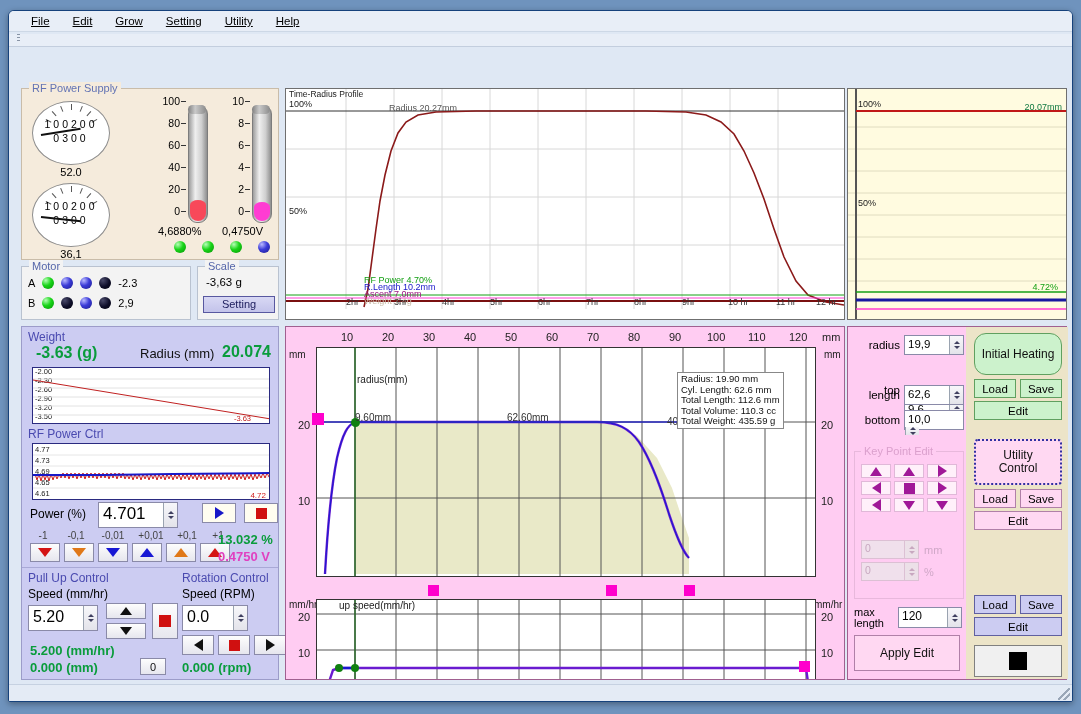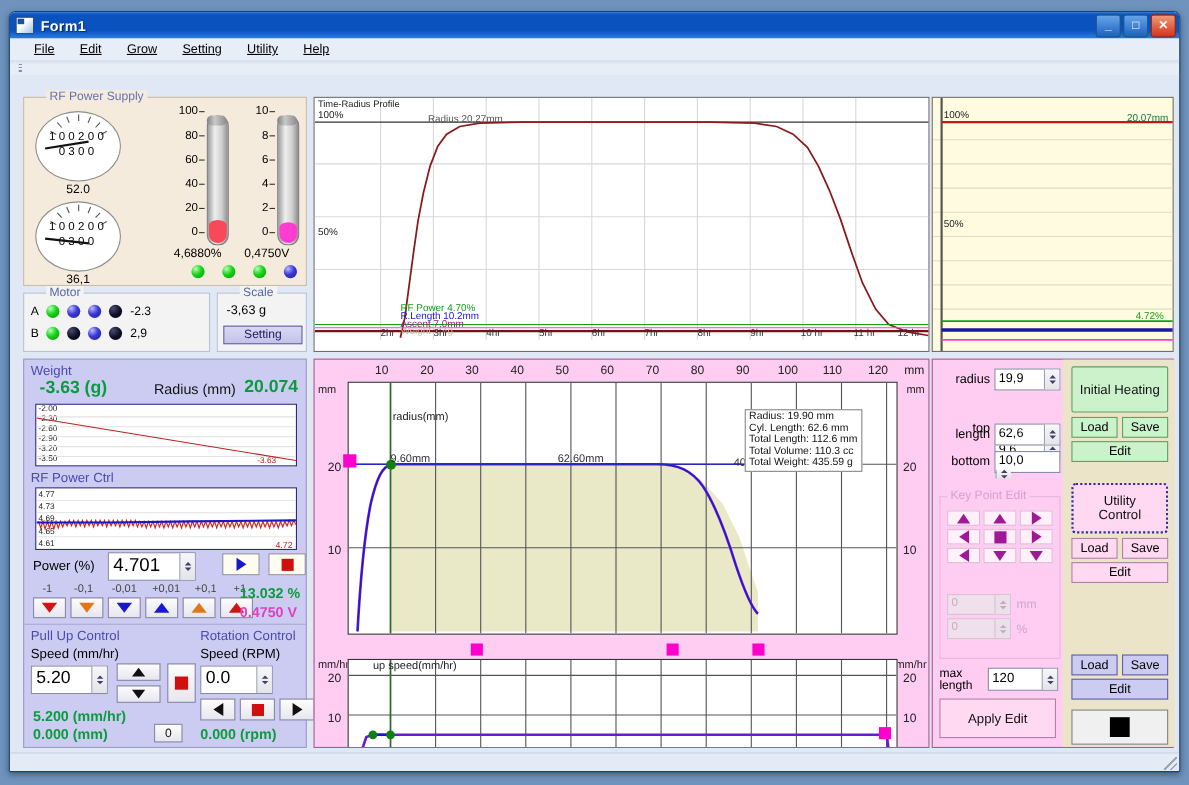--- a/index.html
+++ b/index.html
@@ -29,21 +29,21 @@
   .client{position:absolute;left:0;top:57px;right:0;bottom:16px;background:#dfe8f4;}
   .statusbar{position:absolute;left:0;right:0;bottom:0;height:16px;background:#e4ebf5;border-top:1px solid #c6d1e1;}
   .statusbar .grip{position:absolute;right:2px;bottom:1px;width:12px;height:12px;
     background:
       linear-gradient(135deg,transparent 45%,#9aa7b8 45% 55%,transparent 55%),
       linear-gradient(135deg,transparent 70%,#9aa7b8 70% 80%,transparent 80%);}
 
   
   .panel{position:absolute;box-sizing:border-box;}
   .gb{border:1px solid #b9c2d0;}
-  .gb-title{position:absolute;top:-7px;left:20px;padding:0 3px;font-size:11px;color:#5566aa;}
+  .gb-title{position:absolute;top:-7px;left:7px;padding:0 3px;font-size:11px;color:#5566aa;}
   .lbl{font-size:11px;color:#000;}
 
   
   #rfps{left:12px;top:20px;width:258px;height:172px;background:#f5ebdc;border:1px solid #c9bca9;}
   #rfps .gb-title{background:#f5ebdc;color:#6273b4;}
   .dial{width:76px;height:62px;border-radius:50%/50%;background:#fff;border:1px solid #8d8d8d;
         position:relative;overflow:hidden;}
   .dial .tk{position:absolute;width:1px;height:6px;background:#555;left:50%;top:2px;transform-origin:50% 29px;}
   .dial .needle{position:absolute;left:10%;top:52%;width:52%;height:2px;background:#111;transform-origin:0 50%;}
   .dial .d1{position:absolute;top:16px;width:100%;text-align:center;font-size:10.5px;letter-spacing:3px;}
@@ -101,29 +101,20 @@
           justify-content:center;text-align:center;font-size:12px;line-height:13px;color:#111;}
   .lsbtn{border:1px solid #8a8ab0;box-sizing:border-box;display:flex;align-items:center;justify-content:center;font-size:11.5px;}
   .kp{border:1px solid #e0b8d8;background:#fff0fa;box-sizing:border-box;display:flex;align-items:center;justify-content:center;}
 </style>
 </head>
 <body>
 
 <div id="app">
  <div class="win">
 
-  <div class="titlebar">
-    <div class="tl-icon"></div>
-    <div class="title-text">Form1</div>
-    <div class="wbtns">
-      <div class="wbtn">_</div>
-      <div class="wbtn">□</div>
-      <div class="wbtn close">✕</div>
-    </div>
-  </div>
 
   <div class="menubar">
     <div class="menu-item"><u>File</u></div>
     <div class="menu-item"><u>Edit</u></div>
     <div class="menu-item"><u>Grow</u></div>
     <div class="menu-item"><u>Setting</u></div>
     <div class="menu-item"><u>Utility</u></div>
     <div class="menu-item"><u>Help</u></div>
   </div>
   <div class="toolstrip">
@@ -653,21 +644,21 @@
 length</div>
      <div style="position:absolute;left:50px;top:280px;width:62px;height:19px;display:flex;background:#fff;border:1px solid #8a8aa8;">
        <div style="flex:1;font-size:12px;padding-left:3px;line-height:17px;">120</div>
        <div class="spin">
               <i class="u"></i>
               <i class="d"></i>
             </div>
      </div>
      <div class="bigbtn" style="position:absolute;left:6px;top:308px;width:106px;height:36px;background:#ffd8f2;border-color:#b080a8;">Apply Edit</div>
 
-     <div class="bigbtn" style="position:absolute;left:126px;top:6px;width:88px;height:42px;background:#ccf2cc;border-color:#60a060;border-radius:2px;">Initial Heating</div>
+     <div class="bigbtn" style="position:absolute;left:126px;top:6px;width:88px;height:42px;background:#ccf2cc;border-color:#60a060;border-radius:12px;">Initial Heating</div>
      <div class="lsbtn" style="position:absolute;left:126px;top:52px;width:42px;height:19px;background:#ccf2cc;border-color:#60a060;">Load</div>
      <div class="lsbtn" style="position:absolute;left:172px;top:52px;width:42px;height:19px;background:#ccf2cc;border-color:#60a060;">Save</div>
      <div class="lsbtn" style="position:absolute;left:126px;top:74px;width:88px;height:19px;background:#ccf2cc;border-color:#60a060;">Edit</div>
 
      <div class="bigbtn" style="position:absolute;left:126px;top:112px;width:88px;height:46px;background:#ffd8f2;border:2px dotted #3030a0;border-radius:4px;white-space:pre;">Utility
 Control</div>
      <div class="lsbtn" style="position:absolute;left:126px;top:162px;width:42px;height:19px;background:#ffd8f2;border-color:#b080a8;">Load</div>
      <div class="lsbtn" style="position:absolute;left:172px;top:162px;width:42px;height:19px;background:#ffd8f2;border-color:#b080a8;">Save</div>
      <div class="lsbtn" style="position:absolute;left:126px;top:184px;width:88px;height:19px;background:#ffd8f2;border-color:#b080a8;">Edit</div>
 

